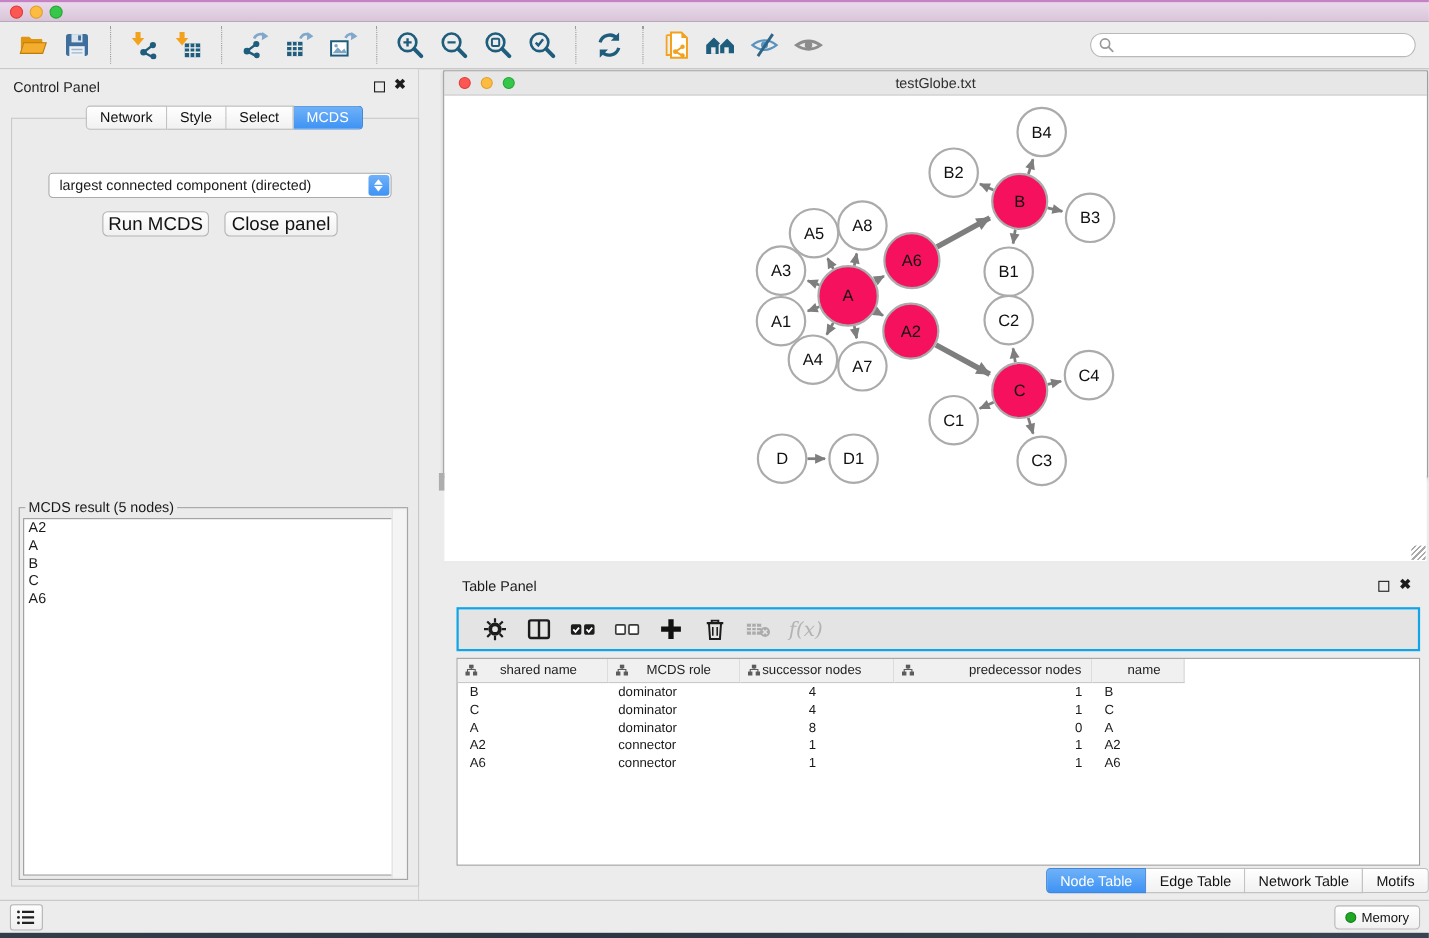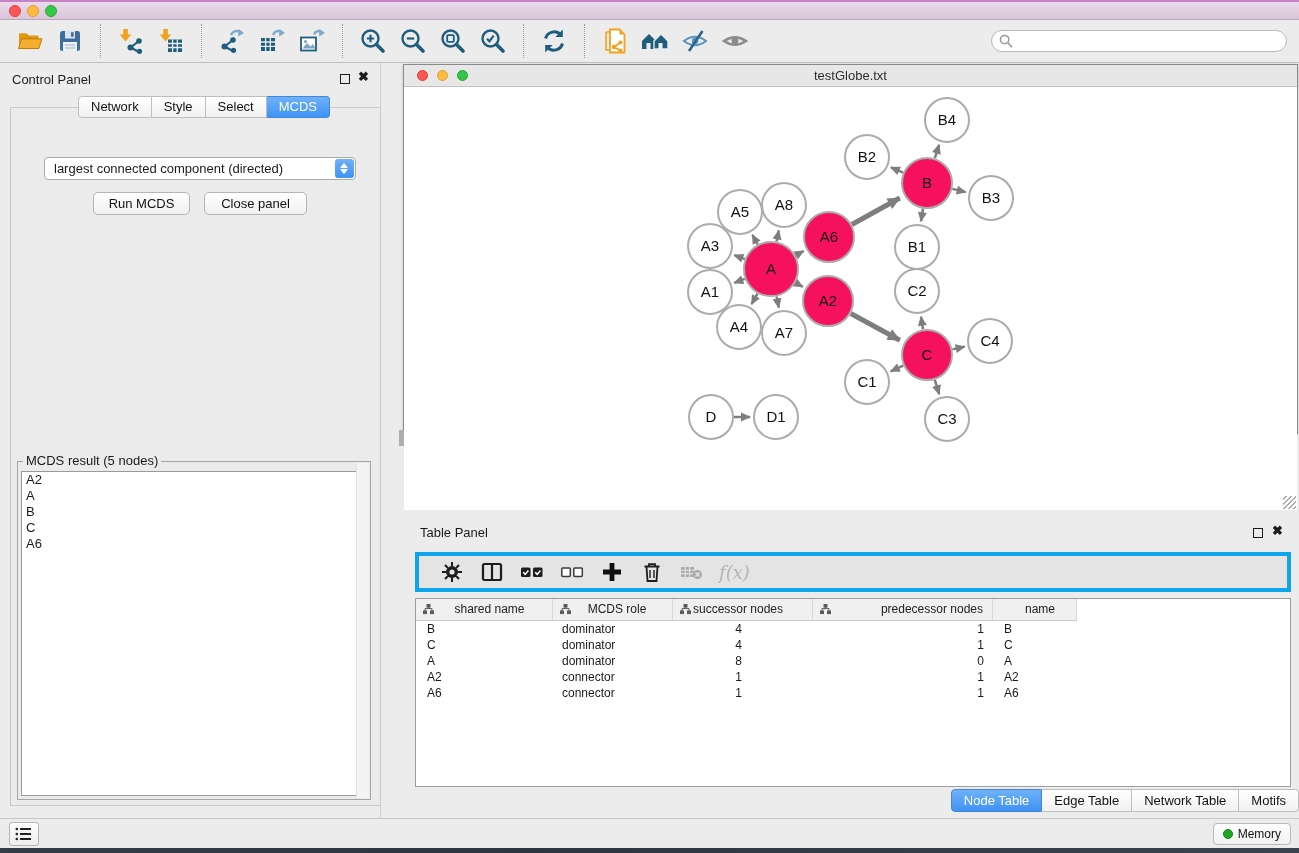--- a/index.html
+++ b/index.html
@@ -46,21 +46,21 @@
   #opt-label { position:absolute; left:0; right:0; top:28px; text-align:center; font-size:13px; }
   #opt-select { position:absolute; left:33px; top:49px; width:312px; height:23px; background:#fff; border:1px solid #ABABAB;
     border-radius:4px; line-height:21px; padding-left:9px; font-size:13px; }
   #opt-select .stepper { position:absolute; right:1px; top:1px; width:19px; height:19px; border-radius:3px;
     background:linear-gradient(#70B1F9,#3E93F4); }
   .chev-up { position:absolute; left:5px; top:4px; width:0; height:0; border-left:4.5px solid transparent;
     border-right:4.5px solid transparent; border-bottom:5px solid #fff; }
   .chev-down { position:absolute; left:5px; bottom:4px; width:0; height:0; border-left:4.5px solid transparent;
     border-right:4.5px solid transparent; border-top:5px solid #fff; }
   .mac-btn { position:absolute; top:84px; height:23px; background:linear-gradient(#FFFFFF,#F0F0F0);
-    border:1px solid #B5B5B5; border-radius:5px; font-size:13px; font-family:"Liberation Sans",sans-serif; color:#111; }
+    border:1px solid #B5B5B5; border-radius:5px; font-size:17px; font-family:"Liberation Sans",sans-serif; color:#111; }
   #run-btn { left:82px; width:97px; }
   #close-panel-btn { left:193px; width:103px; }
 
   #result-group { position:absolute; left:6px; right:9px; top:353px; bottom:5px; border:1px solid #A5A5A5; }
   #result-legend { position:absolute; top:-9px; left:5px; background:#EBEBEB; padding:0 3px; font-size:13px; }
   #result-list { position:absolute; left:3px; right:3px; top:9px; bottom:3px; background:#fff; border:1px solid #9A9A9A; overflow:hidden; }
   #result-list .item { font-size:13px; line-height:16px; padding-left:4px; }
   #result-scroll { position:absolute; right:1px; top:1px; bottom:1px; width:13px; background:#F4F4F4; border-left:1px solid #E0E0E0; }
 
   
@@ -74,21 +74,21 @@
   #nf-grip { position:absolute; right:1px; bottom:1px; width:13px; height:13px;
     background:repeating-linear-gradient(135deg, transparent 0 2px, #A9A9A9 2px 3.5px); }
   .scroll-mark-v { position:absolute; left:399px; top:430px; width:5px; height:16px; background:#AEAEAE; }
   .scroll-mark-h { position:absolute; left:843px; top:512px; width:16px; height:5px; background:#AEAEAE; }
 
   
   #table-panel { position:absolute; left:403px; top:511px; width:896px; height:307px; background:#ECECEC; }
   #tp-title { position:absolute; left:17px; top:14px; font-size:13px; }
   #tp-float { right:36px; top:17px; } #tp-close { right:16px; top:12px; }
   #tp-toolbar { position:absolute; left:12px; right:8px; top:41px; height:40px; background:#E4E4E4;
-    border:4px solid #0ea5e9; display:flex; align-items:center; padding-left:16px; }
+    border:2px solid #0ea5e9; display:flex; align-items:center; padding-left:16px; }
   .tp-icon { width:34px; height:28px; display:flex; align-items:center; justify-content:center; margin-right:6px; }
   #fx-label { font-family:"DejaVu Serif", serif; font-style:italic; font-size:18px; color:#B3B3B3; margin-left:4px; }
 
   #tp-table { position:absolute; left:12px; right:8px; top:87px; height:189px; background:#fff; border:1px solid #9E9E9E; overflow:hidden; }
   #tp-header { display:flex; height:22px; }
   .th { position:relative; background:#F0F0F0; border-right:1px solid #D8D8D8; border-bottom:1px solid #C9C9C9;
     font-size:12px; color:#222; text-align:center; line-height:21px; flex:none; }
   .th svg { position:absolute; left:7px; top:5px; }
   .th.filler { background:transparent; border-right:none; border-bottom:none; flex:1; }
   .tr { display:flex; height:16px; }

